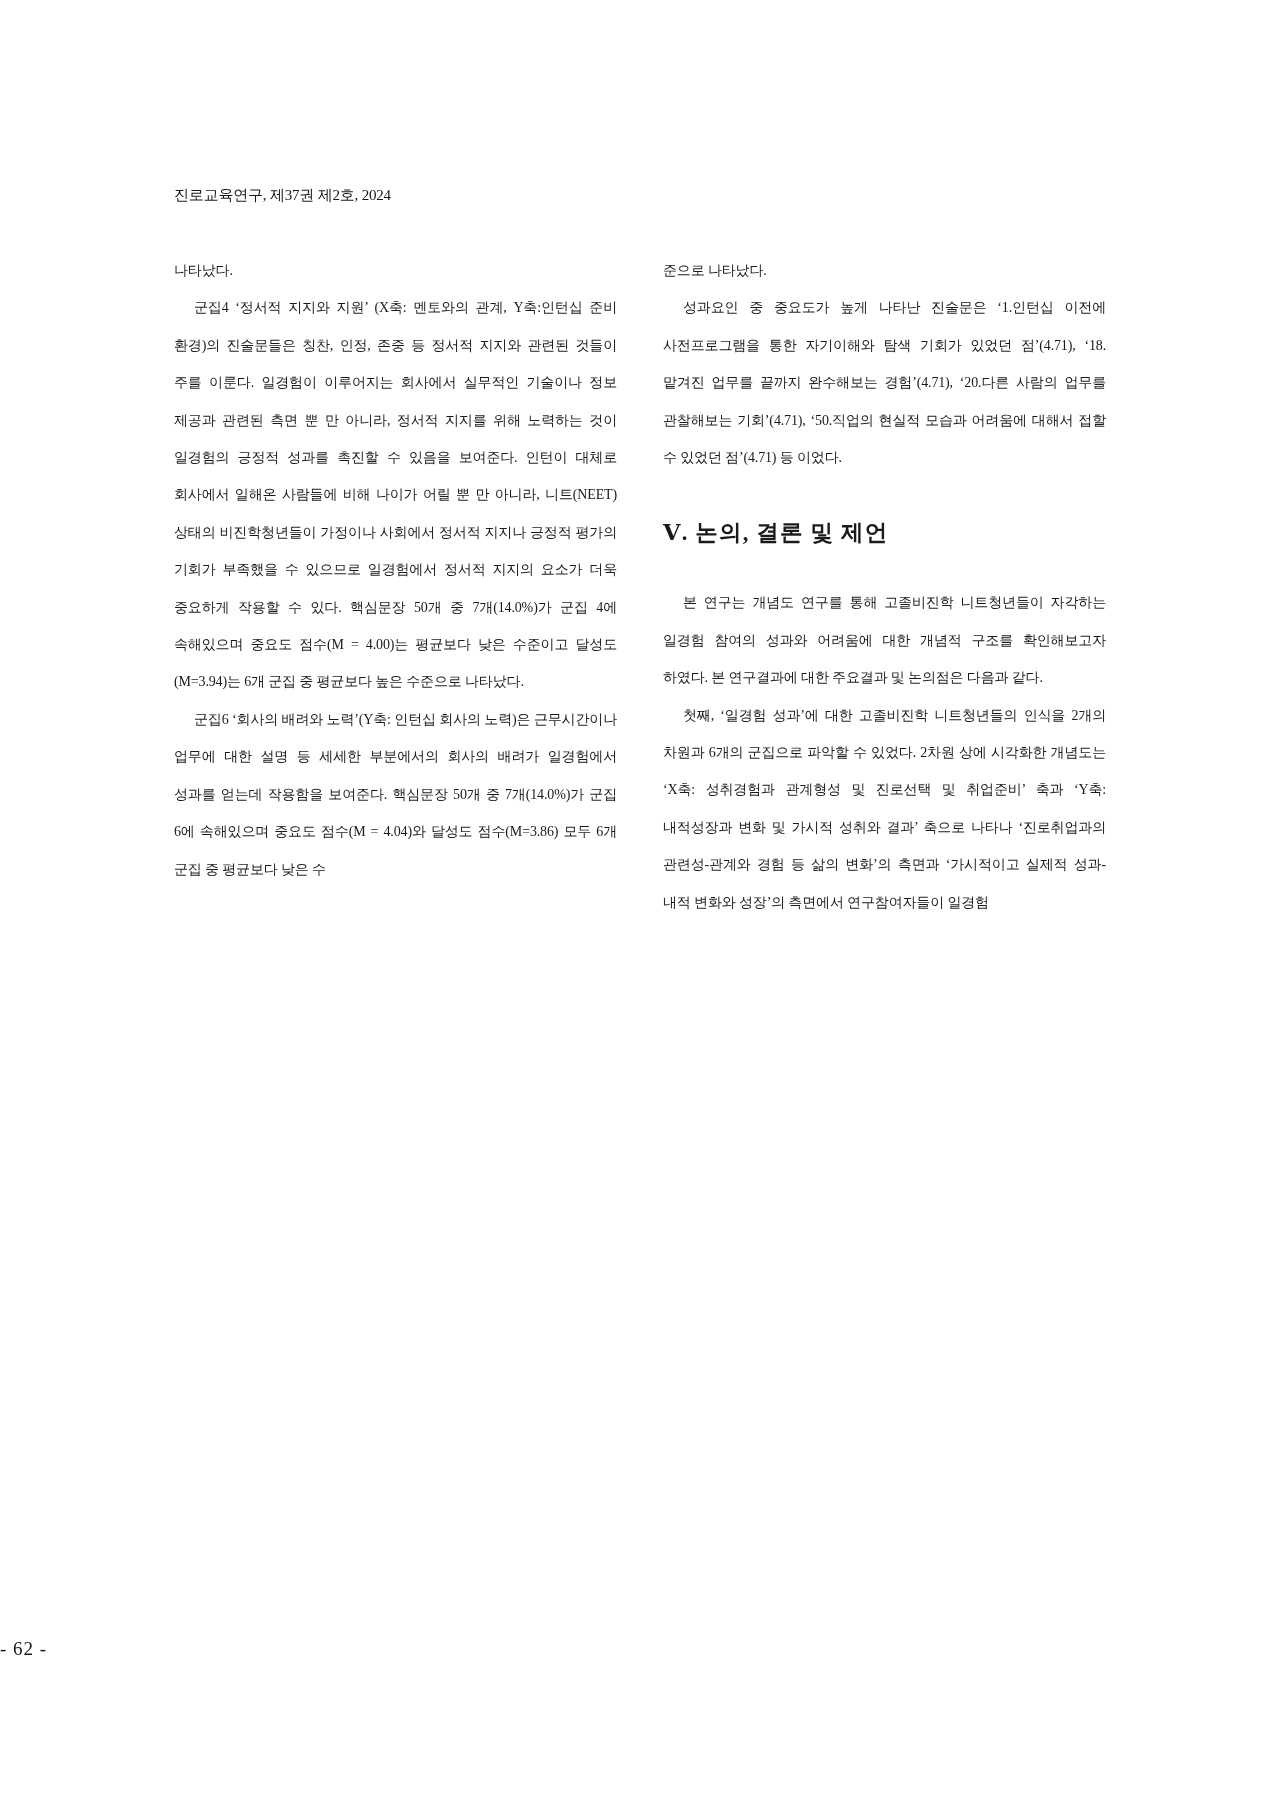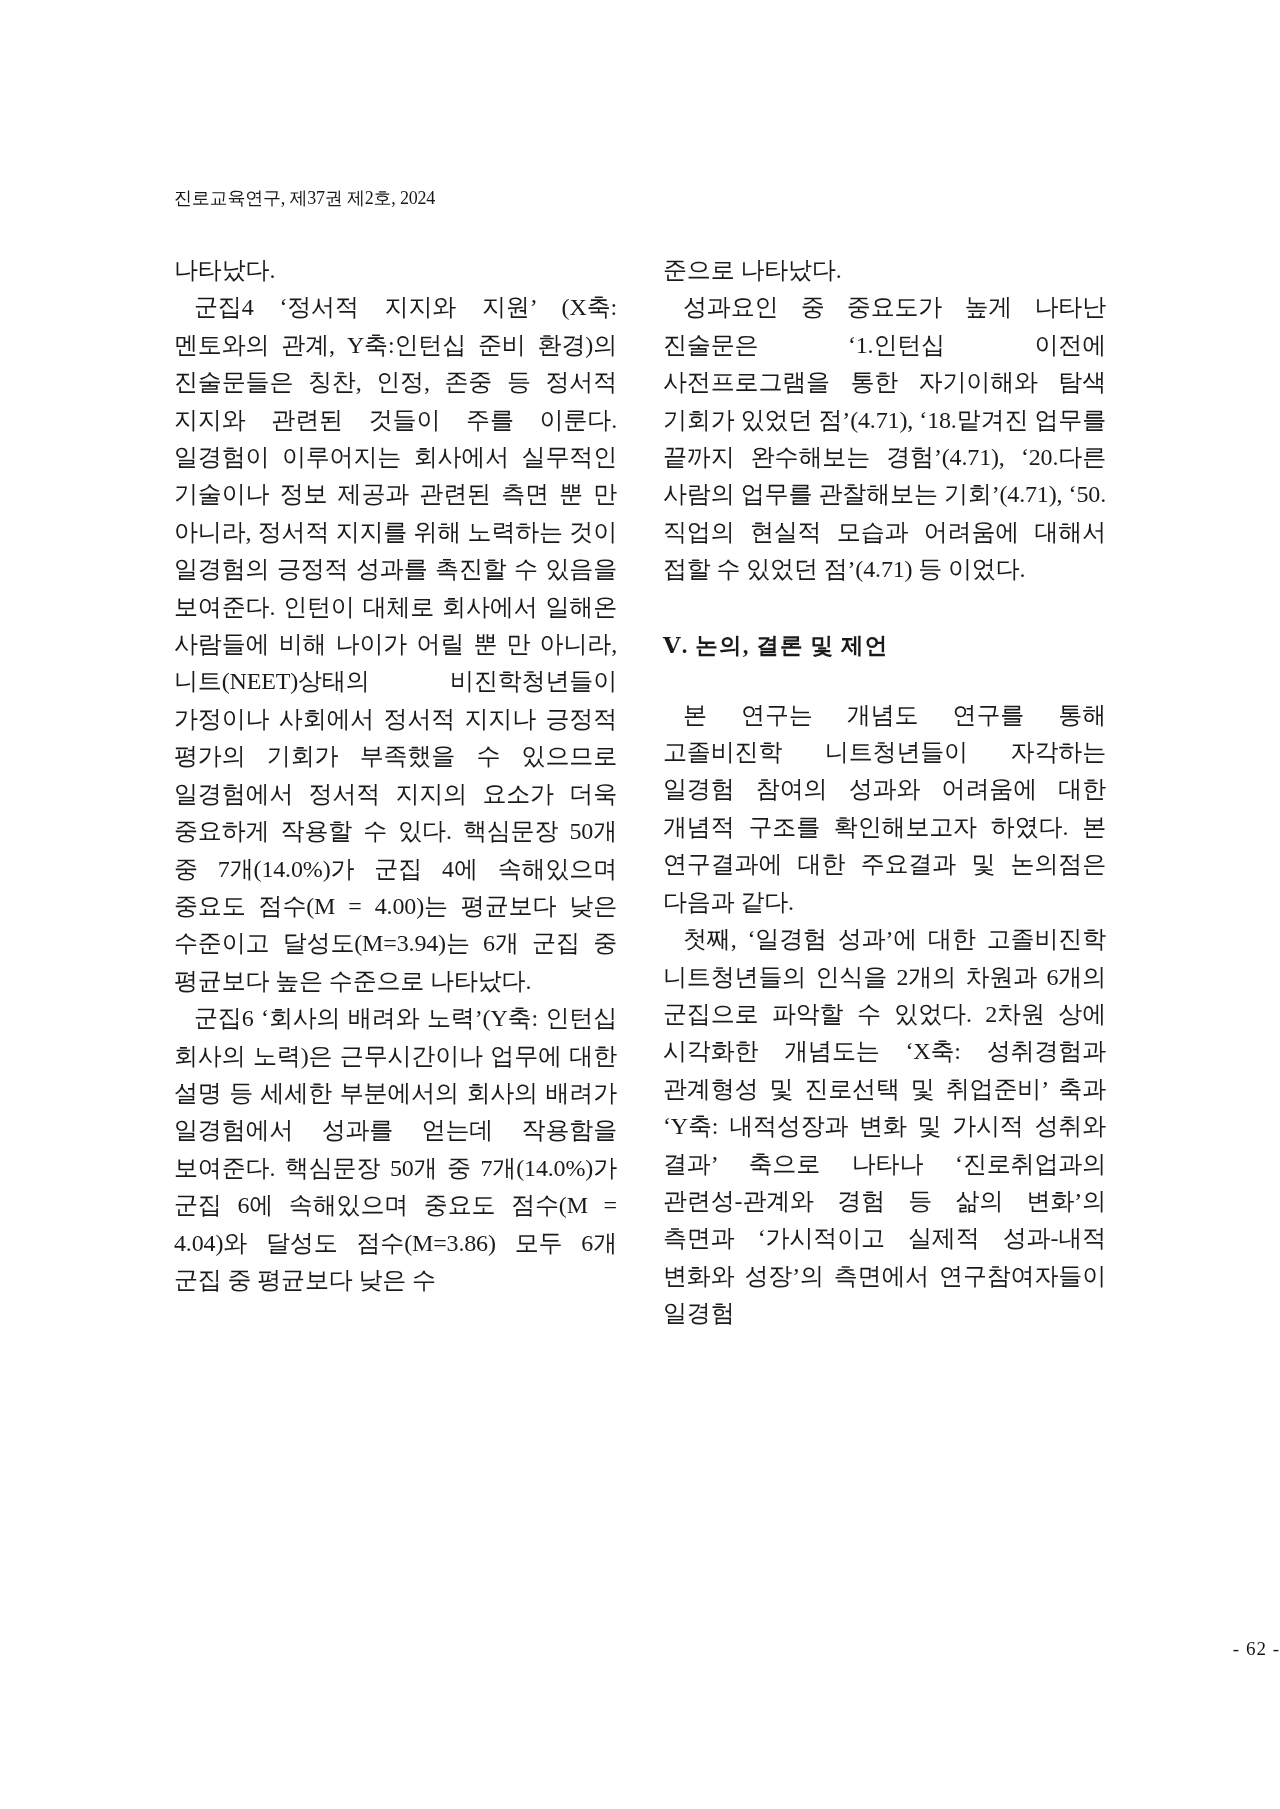--- a/index.html
+++ b/index.html
@@ -18,21 +18,21 @@
     color: #1a1a1a;
     box-sizing: border-box;
     overflow: hidden;
   }
 
   
   .running-header {
     position: absolute;
     left: 174px;
     top: 186px;
-    font-size: 18px;
+    font-size: 15px;
     letter-spacing: -0.2px;
     color: #161616;
     white-space: nowrap;
   }
 
   
   .columns {
     position: absolute;
     left: 174px;
     top: 252px;
@@ -40,21 +40,21 @@
     display: flex;
     gap: 46px;
   }
   .col {
     width: 443px;
     flex: 0 0 443px;
   }
 
   p.para {
     margin: 0;
-    font-size: 24px;
+    font-size: 14px;
     line-height: 37.4px;
     text-align: justify;
     text-justify: inter-character;
     text-indent: 20px;
     letter-spacing: -0.15px;
     word-break: keep-all;
     -webkit-hyphens: none;
     hyphens: none;
   }
   p.para.cont {
@@ -70,21 +70,21 @@
     letter-spacing: 1.2px;
     line-height: 34px;
   }
 
   
   .page-number {
     position: absolute;
     left: 0;
     right: 0;
     top: 1638px;
-    text-align: right;
+    text-align: left;
     font-size: 19px;
     letter-spacing: 1px;
     color: #161616;
   }
 </style>
 </head>
 <body>
 
 <div class="page">
 

